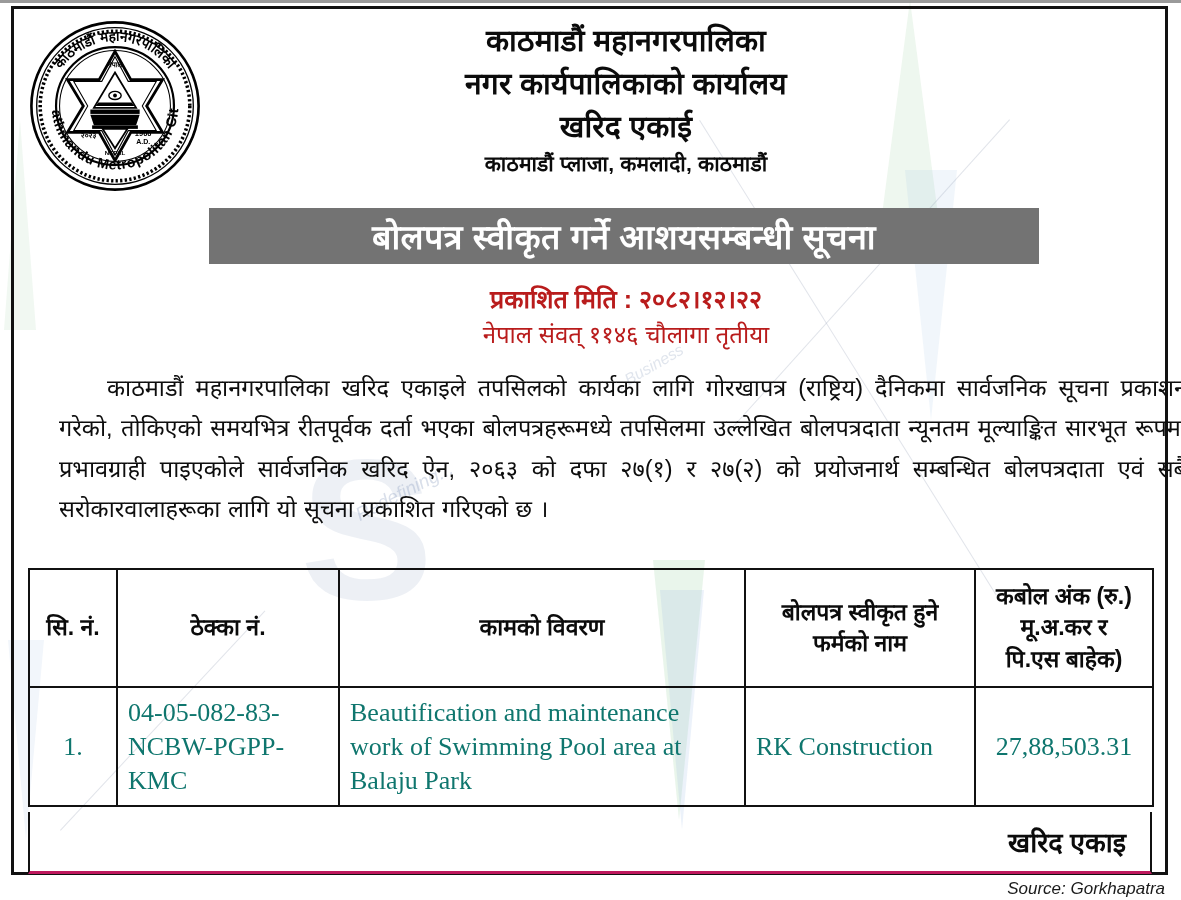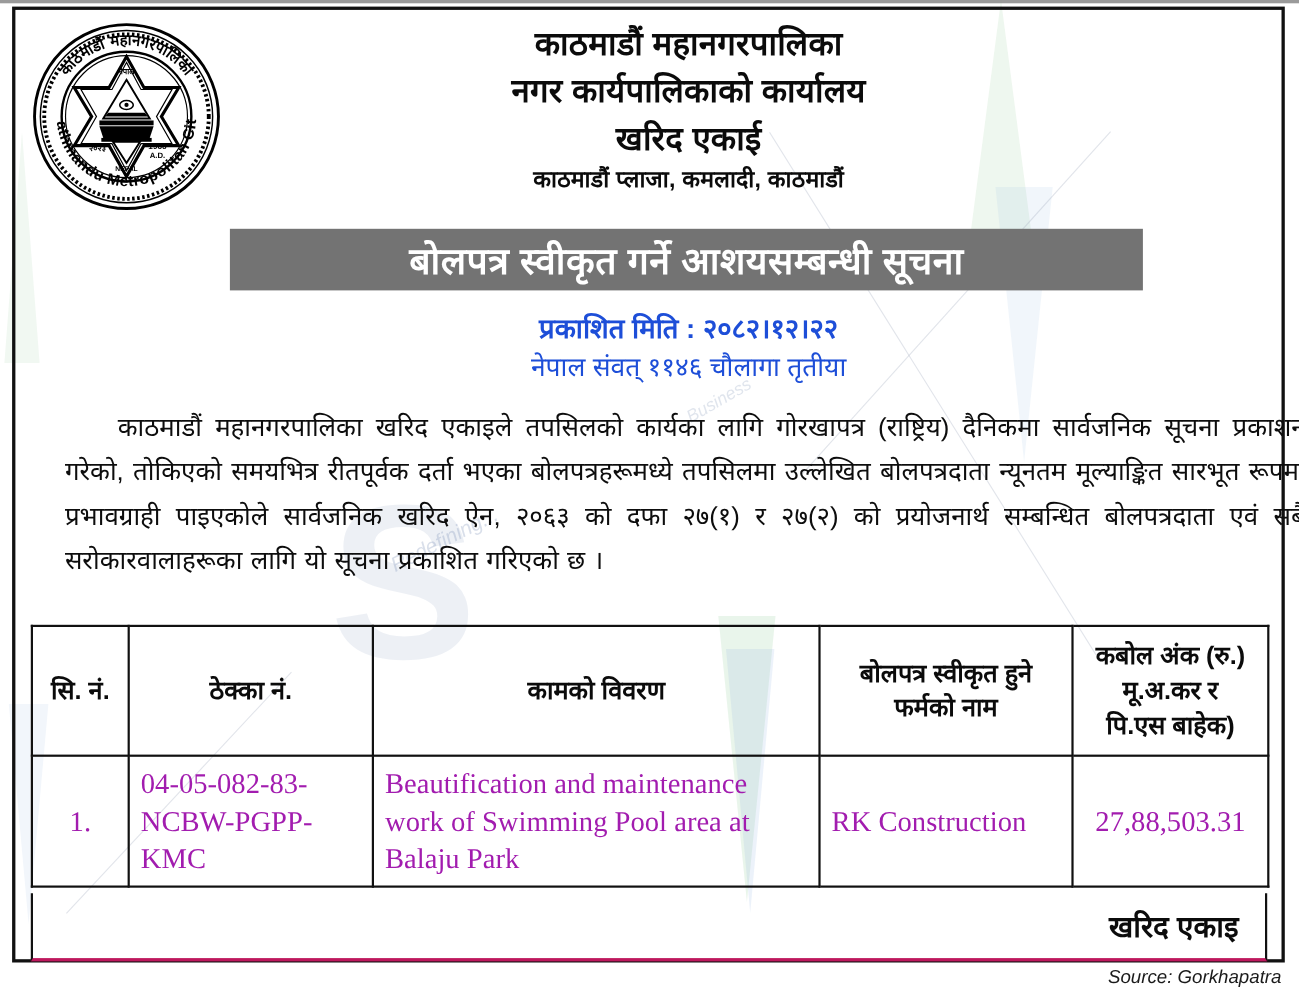--- a/index.html
+++ b/index.html
@@ -197,21 +197,21 @@
     position: absolute;
     left: 200px;
     top: 276px;
     width: 830px;
     text-align: center;
   }
   .date-line {
     font-family: "Liberation Sans", "DejaVu Sans", sans-serif;
     font-size: 25px;
     font-weight: 700;
-    color: #1d4ed8;
+    color: #b91c1c;
     line-height: 1.42;
   }
   .date-line.l2 { font-weight: 400; font-size: 24px; }
 
   
   .body-par {
     position: absolute;
     left: 26px;
     top: 362px;
     width: 1128px;
@@ -249,21 +249,21 @@
     color: #0b0b0b;
     text-align: center;
     padding: 10px 6px;
     line-height: 1.35;
     height: 118px;
     box-sizing: border-box;
   }
   .notice-table td {
     font-family: "Liberation Serif", "DejaVu Serif", serif;
     font-size: 26px;
-    color: #a21caf;
+    color: #0f766e;
     padding: 8px 10px;
     line-height: 1.30;
     height: 112px;
     box-sizing: border-box;
   }
   td.c-sn { text-align: center; }
   td.c-contract { text-align: left; }
   td.c-desc { text-align: left; }
   td.c-firm { text-align: left; }
   td.c-amount { text-align: center; }

